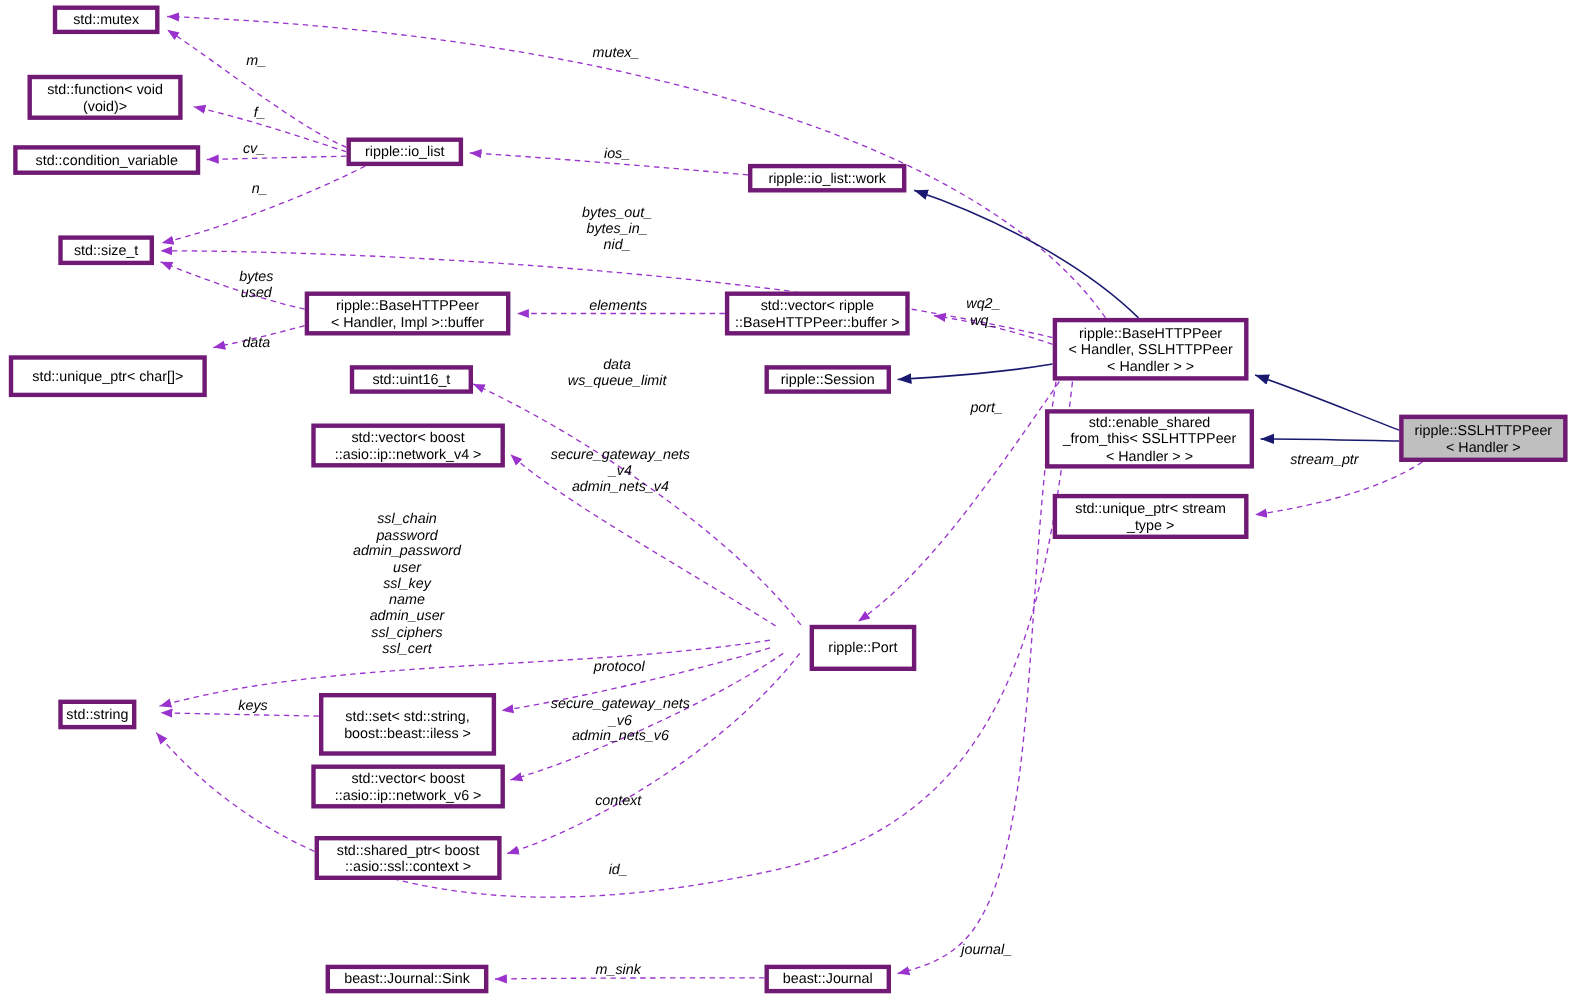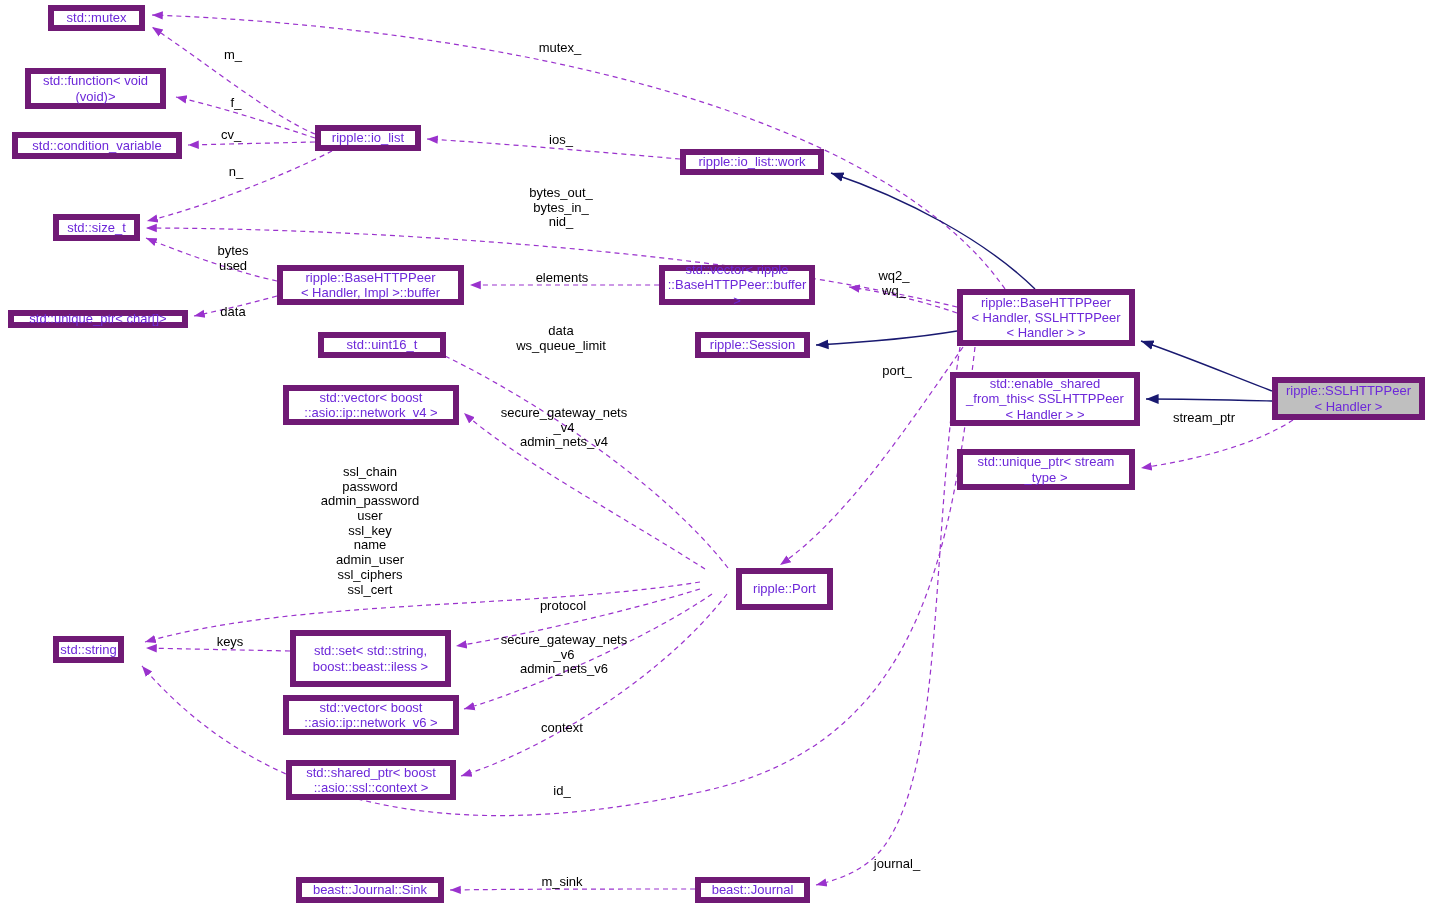--- a/index.html
+++ b/index.html
@@ -9,42 +9,43 @@
     height: 909px;
     font-family: "Liberation Sans", "DejaVu Sans", sans-serif;
     background: #ffffff;
     overflow: hidden;
   }
   svg.edges { position: absolute; left: 0; top: 0; }
   .node {
     position: absolute;
     box-sizing: border-box;
     background: #ffffff;
-    border: 6px solid #701a75;
+    border: 4px solid #701a75;
     display: flex;
     align-items: center;
     justify-content: center;
     text-align: center;
     font-size: 13px;
     line-height: 1.18;
-    color: #6d28d9;
+    color: #000000;
     white-space: pre-line;
     z-index: 2;
   }
   .node.hl { background: #bfbfbf; }
   .elabel {
     position: absolute;
     transform: translate(-50%, -50%);
     font-size: 13px;
     line-height: 1.13;
     color: #000000;
     text-align: center;
     white-space: pre-line;
     z-index: 3;
     background: transparent;
+    font-style: italic;
   }
   path.ue { fill: none; stroke: #9a32cd; stroke-width: 1.2; stroke-dasharray: 5 4; }
   path.ie { fill: none; stroke: #191970; stroke-width: 1.4; }
 </style>
 </head>
 <body>
 
 <div class="canvas">
 
   <svg class="edges" width="1431" height="909" viewBox="0 0 1431 909">
@@ -85,32 +86,32 @@
     <path class="ie" marker-end="url(#ab)" d="M957,331 C915,338 870,342 816,345"></path>
     <path class="ie" marker-end="url(#ab)" d="M1272,391 C1230,375 1190,358 1141,341"></path>
     <path class="ie" marker-end="url(#ab)" d="M1272,401 C1230,400 1190,399 1146,399"></path>
   </svg>
 
   <div class="node" style="left:48px;top:5px;width:97px;height:26px">std::mutex</div>
   <div class="node" style="left:25px;top:68px;width:141px;height:41px">std::function&lt; void
 (void)&gt;</div>
   <div class="node" style="left:12px;top:132px;width:170px;height:27px">std::condition_variable</div>
   <div class="node" style="left:53px;top:214px;width:87px;height:27px">std::size_t</div>
-  <div class="node" style="left:8px;top:310px;width:180px;height:18px">std::unique_ptr&lt; char[]&gt;</div>
+  <div class="node" style="left:8px;top:323px;width:180px;height:38px">std::unique_ptr&lt; char[]&gt;</div>
   <div class="node" style="left:315px;top:125px;width:106px;height:26px">ripple::io_list</div>
   <div class="node" style="left:680px;top:149px;width:144px;height:26px">ripple::io_list::work</div>
   <div class="node" style="left:277px;top:265px;width:187px;height:40px">ripple::BaseHTTPPeer
 &lt; Handler, Impl &gt;::buffer</div>
-  <div class="node" style="left:659px;top:265px;width:156px;height:40px">std::vector&lt; ripple
+  <div class="node" style="left:659px;top:265px;width:168px;height:40px">std::vector&lt; ripple
 ::BaseHTTPPeer::buffer &gt;</div>
   <div class="node" style="left:695px;top:332px;width:115px;height:26px">ripple::Session</div>
   <div class="node" style="left:957px;top:289px;width:178px;height:57px">ripple::BaseHTTPPeer
 &lt; Handler, SSLHTTPPeer
 &lt; Handler &gt; &gt;</div>
-  <div class="node" style="left:318px;top:332px;width:128px;height:26px">std::uint16_t</div>
+  <div class="node" style="left:318px;top:332px;width:112px;height:26px">std::uint16_t</div>
   <div class="node" style="left:283px;top:385px;width:176px;height:40px">std::vector&lt; boost
 ::asio::ip::network_v4 &gt;</div>
   <div class="node" style="left:950px;top:372px;width:190px;height:54px">std::enable_shared
 _from_this&lt; SSLHTTPPeer
 &lt; Handler &gt; &gt;</div>
   <div class="node hl" style="left:1272px;top:377px;width:153px;height:43px">ripple::SSLHTTPPeer
 &lt; Handler &gt;</div>
   <div class="node" style="left:957px;top:449px;width:178px;height:41px">std::unique_ptr&lt; stream
 _type &gt;</div>
   <div class="node" style="left:736px;top:568px;width:97px;height:42px">ripple::Port</div>

